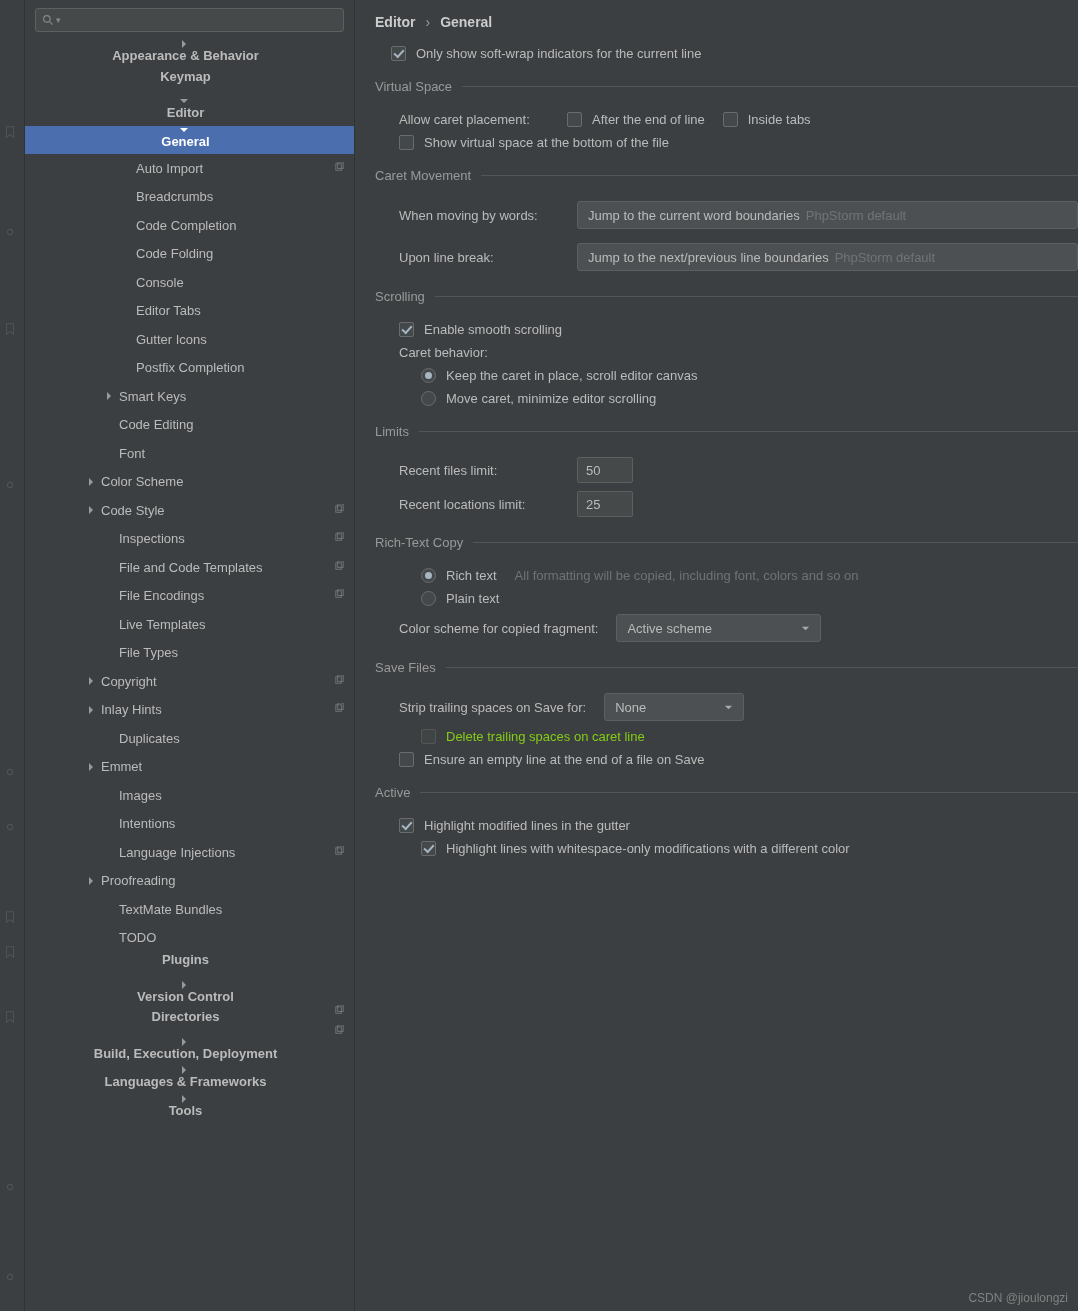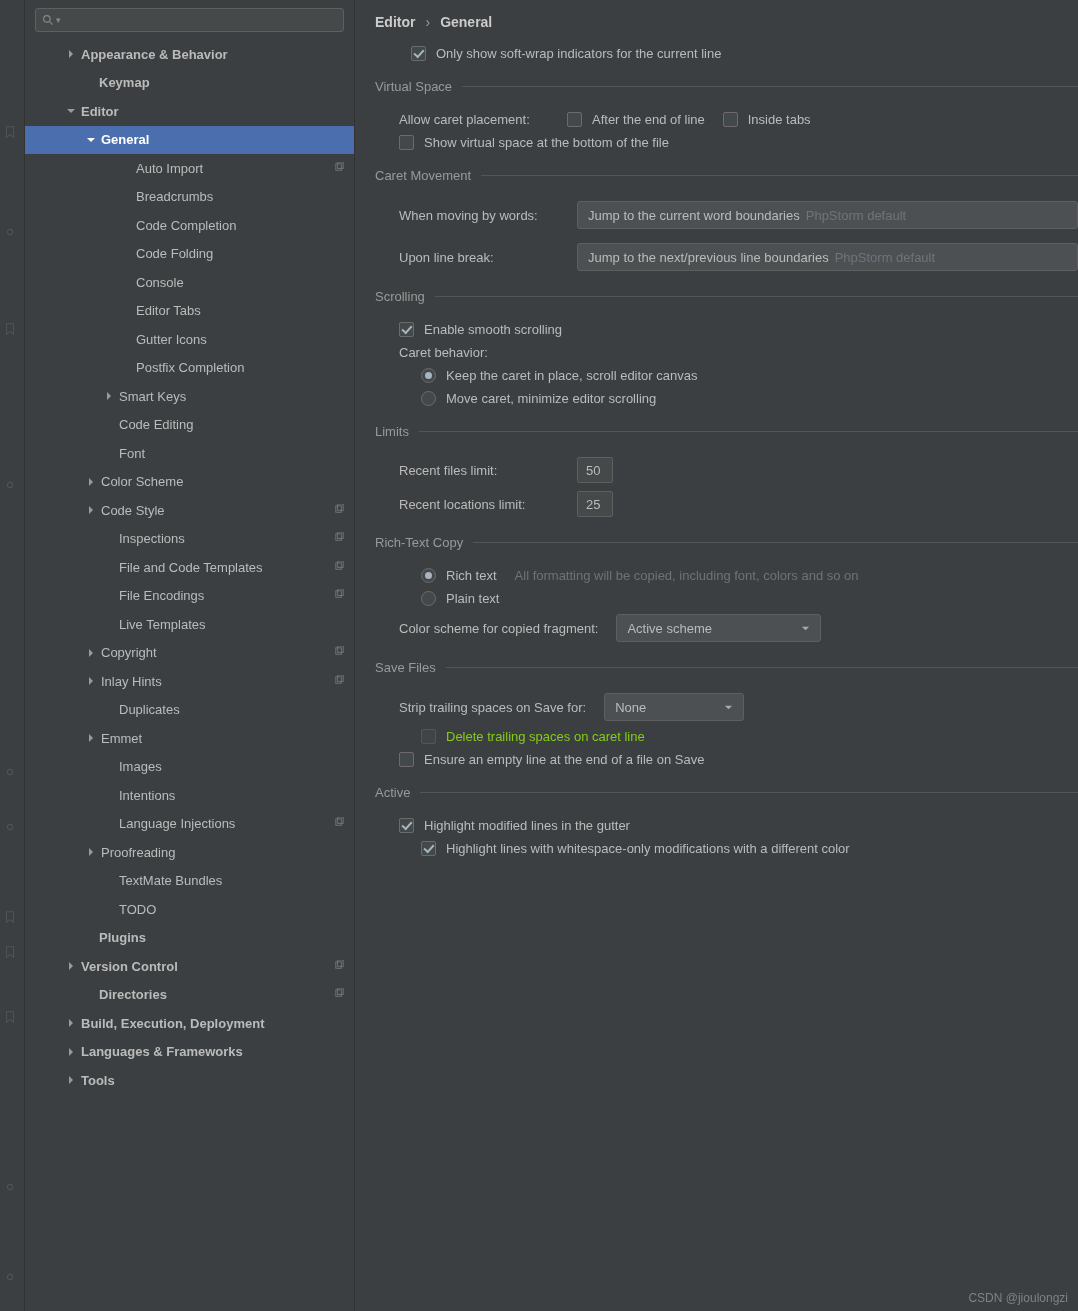--- a/index.html
+++ b/index.html
@@ -8,21 +8,21 @@
 .mark { position:absolute; left:3px; width:14px; height:14px; opacity:.35; }
 .mark svg{width:14px;height:14px;stroke:#777;}
 .sidebar { width:330px; background:#3c3f41; border-right:1px solid #323232; display:flex; flex-direction:column;}
 .search { padding:8px 10px; }
 .search-box { display:flex; align-items:center; background:#45494a; border:1px solid #5e6060; border-radius:3px; padding:2px 6px; height:24px;}
 .search-box svg{width:13px;height:13px;fill:#888;}
 .search-box input{flex:1;background:transparent;border:none;outline:none;color:#bbb;font-size:12px;margin-left:4px;}
 .tree{flex:1;overflow:auto;font-size:13px;}
 .tree-item{display:flex;align-items:center;height:28.5px;padding-right:8px;cursor:pointer;white-space:nowrap;}
 .tree-item.selected{background:#4b6eaf;color:#fff;}
-.tree-item.bold{font-weight:bold;color:#bbb;}
+.tree-item.bold{font-weight:bold;color:#bbb;flex-direction:column;}
 .tree-item.selected.bold{color:#fff;}
 .arrow{width:12px;display:inline-flex;justify-content:center;margin-right:4px;}
 .arrow svg{width:8px;height:8px;fill:#9a9a9a;}
 .tree-item.selected .arrow svg{fill:#fff;}
 .spacer{display:inline-block;}
 .tail-icon{margin-left:auto;opacity:.6;width:12px;}
 .tail-icon svg{width:11px;height:11px;fill:#999;}
 .content{flex:1;padding:0 0 20px 0;overflow:auto;}
 .breadcrumb{display:flex;align-items:center;gap:10px;padding:14px 0 8px 0;font-size:14px;font-weight:bold;color:#ccc;}
 .breadcrumb .sep{color:#999;font-weight:normal;}
@@ -34,21 +34,21 @@
 .label{color:#bbb;font-size:13px;}
 .chk{display:inline-flex;align-items:center;gap:10px;cursor:pointer;}
 .chk-box{width:15px;height:15px;border:1px solid #6b6b6b;border-radius:2px;background:#43494a;display:inline-flex;align-items:center;justify-content:center;}
 .chk-box.checked{background:#43494a;border-color:#6b6b6b;}
 .chk-box.checked::after{content:"";width:8px;height:4px;border-left:2px solid #a8b4bf;border-bottom:2px solid #a8b4bf;transform:rotate(-48deg) translate(1px,-1px);}
 .chk-box.disabled{opacity:.5;}
 .radio{display:inline-flex;align-items:center;gap:10px;cursor:pointer;}
 .radio-dot{width:15px;height:15px;border:1px solid #6b6b6b;border-radius:50%;background:#43494a;display:inline-flex;align-items:center;justify-content:center;}
 .radio-dot.checked::after{content:"";width:7px;height:7px;border-radius:50%;background:#a8b4bf;}
 .textfield{background:#45494a;border:1px solid #5e6060;border-radius:2px;color:#bbb;padding:3px 8px;font-size:13px;height:26px;}
-.textfield.small{width:36px;}
+.textfield.small{width:56px;}
 .combo{display:inline-flex;align-items:center;background:#4c5052;border:1px solid #5e6060;border-radius:3px;padding:4px 10px;font-size:13px;color:#bbb;height:28px;min-width:100px;justify-content:space-between;gap:12px;}
 .combo .hint{color:#707478;margin-left:6px;}
 .combo svg{width:9px;height:9px;fill:#aaa;}
 .hint-text{color:#6f7375;font-size:13px;}
 .sub-indent{margin-left:22px;}
 .disabled-text{color:#84cc16;}
 .watermark{position:fixed;right:10px;bottom:6px;color:#9e9e9e;font-size:12px;opacity:.7;}
 </style>
 </head>
 <body>
@@ -244,20 +244,25 @@
             <rect x="2" y="2" width="6" height="7" fill="none" stroke="#999"></rect>
             <rect x="4" y="0" width="6" height="7" fill="none" stroke="#999"></rect>
           </svg></span>
       </div>
       <div class="tree-item">
         <span class="spacer" style="width:78px"></span>
         <span class="arrow"></span>
         <span>Live Templates</span>
       </div>
       <div class="tree-item">
+        <span class="spacer" style="width:78px"></span>
+        <span class="arrow"></span>
+        <span>File Types</span>
+      </div>
+      <div class="tree-item">
         <span class="spacer" style="width:60px"></span>
         <span class="arrow">
           <svg viewBox="0 0 8 8">
             <path d="M2 0l4 4-4 4z"></path>
           </svg>
         </span>
         <span>Copyright</span>
         <span class="tail-icon"><svg viewBox="0 0 12 12">
             <rect x="2" y="2" width="6" height="7" fill="none" stroke="#999"></rect>
             <rect x="4" y="0" width="6" height="7" fill="none" stroke="#999"></rect>
@@ -386,21 +391,21 @@
 </div>
 
 <div class="content">
  <div style="padding-left:20px">
   <div class="breadcrumb">
     <span>Editor</span>
     <span class="sep">›</span>
     <span>General</span>
   </div>
 
-  <div class="row" style="margin-left:36px">
+  <div class="row" style="margin-left:16px">
     <label class="chk">
       <span class="chk-box checked"></span>
       <span class="label">Only show soft-wrap indicators for the current line</span>
     </label>
   </div>
 
   <div class="section">
     <div class="section-head">
           <span>Virtual Space</span>
           <span class="line"></span>

